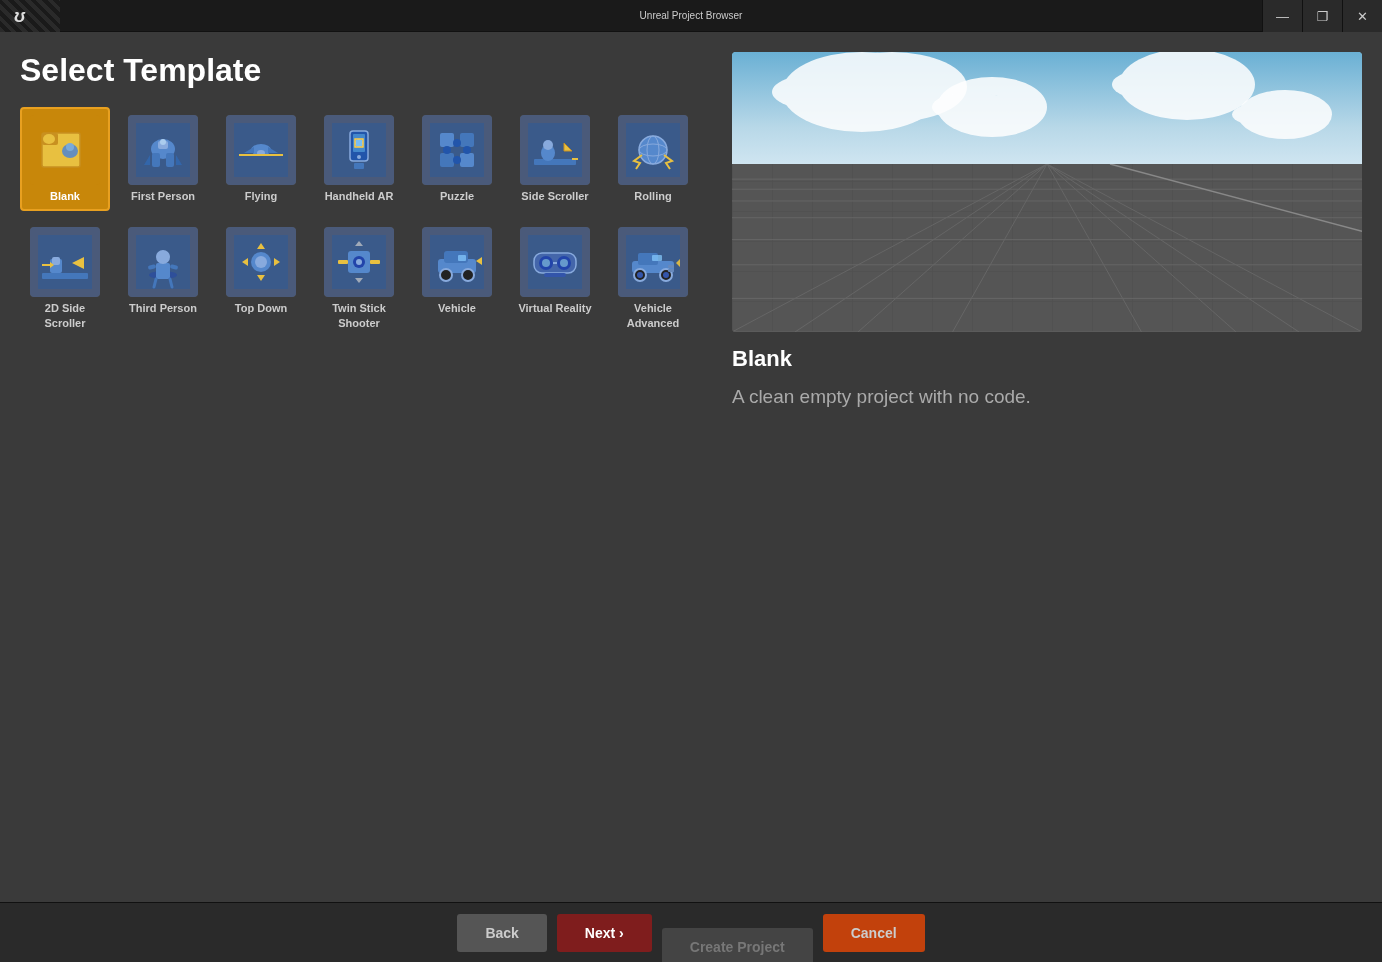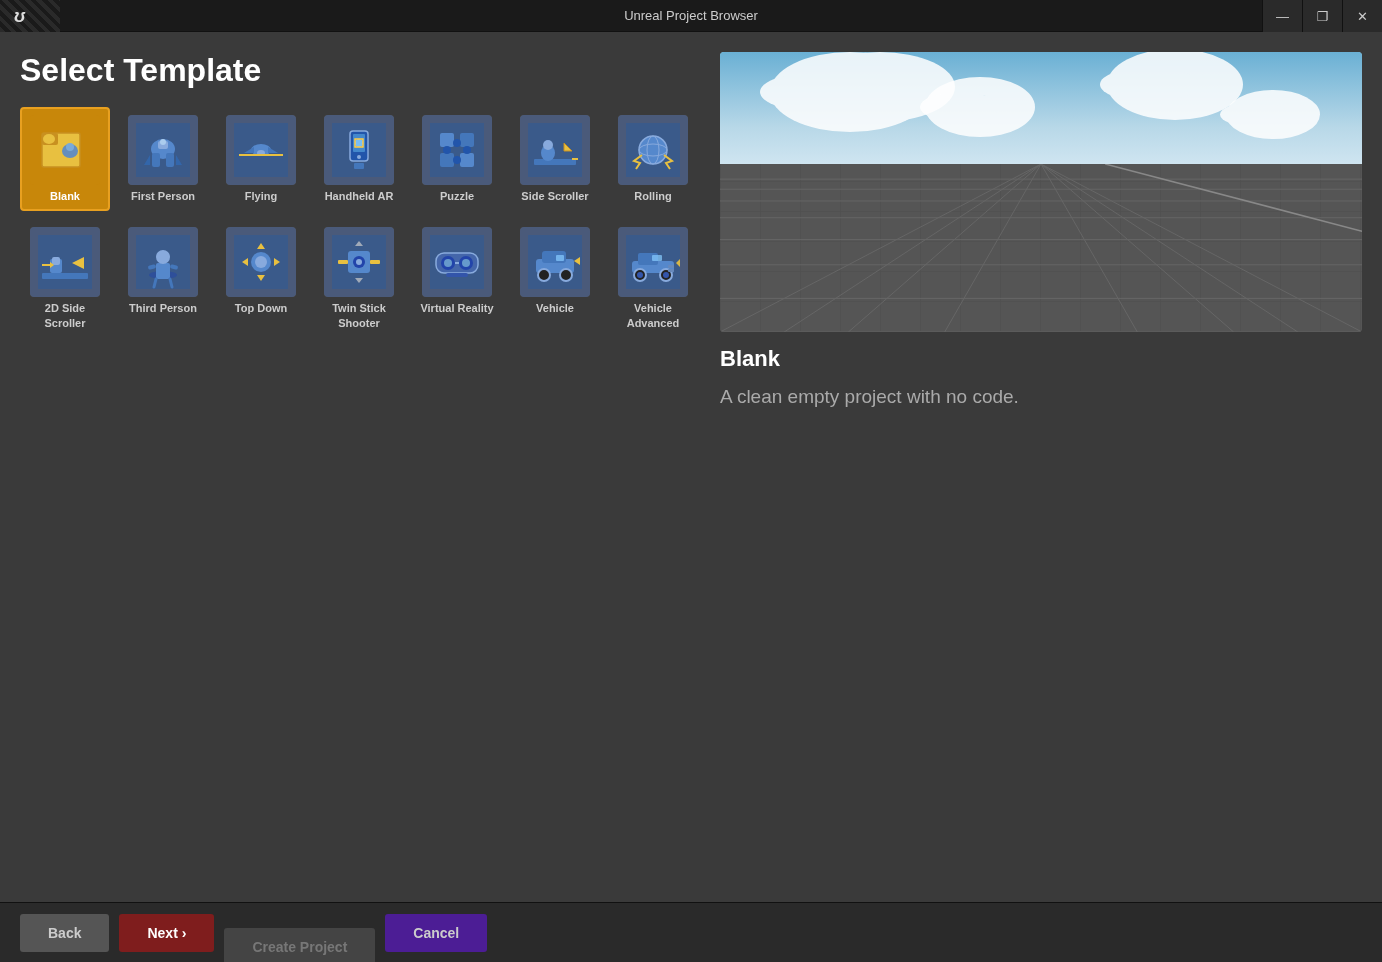--- a/index.html
+++ b/index.html
@@ -29,21 +29,21 @@
       width: 60px; height: 32px;
       background: repeating-linear-gradient(
         45deg,
         #2a2a2a,
         #2a2a2a 4px,
         #1a1a1a 4px,
         #1a1a1a 8px
       );
     }
     .titlebar-title {
-      font-size: 13px;
+      font-size: 10px;
       color: #ccc;
     }
     .titlebar-controls {
       position: absolute;
       right: 0; top: 0;
       display: flex;
     }
     .titlebar-btn {
       width: 40px; height: 32px;
       background: #2a2a2a;
@@ -53,21 +53,21 @@
       font-size: 13px;
       display: flex; align-items: center; justify-content: center;
       border-left: 1px solid #111;
     }
 
     
     .main-content {
       display: flex;
       height: calc(100% - 32px - 60px);
       padding: 20px;
-      gap: 20px;
+      gap: 32px;
     }
 
     
     .left-panel {
       flex: 0 0 680px;
     }
 
     .page-title {
       font-size: 32px;
       font-weight: 700;
@@ -183,21 +183,21 @@
 
     
     .bottom-bar {
       position: absolute;
       bottom: 0; left: 0; right: 0;
       height: 60px;
       background: #2a2a2a;
       border-top: 1px solid #111;
       display: flex;
       align-items: center;
-      justify-content: flex-start;
+      justify-content: center;
       padding: 0 20px;
       gap: 10px;
     }
 
     .btn {
       height: 38px;
       padding: 0 28px;
       border: none;
       border-radius: 3px;
       font-size: 14px;
@@ -212,21 +212,21 @@
       background: #7f1d1d;
       color: #fff;
     }
     .btn-disabled {
       background: #444;
       color: #777;
       cursor: not-allowed;
       margin-top: 29px;
     }
     .btn-cancel {
-      background: #4c1d95;
+      background: #c2410c;
       color: #ccc;
     }
 
     
     .icon-blank {
       background: linear-gradient(135deg, #e8c040 0%, #c89020 100%);
       display: flex; align-items: center; justify-content: center;
       font-size: 32px;
     }
 
@@ -448,49 +448,49 @@
           </div>
         </div>
         <span class="template-label">Twin Stick Shooter</span>
       </div>
 
       <div class="template-item">
         <div class="template-icon">
           <div class="icon-svg">
             <svg width="54" height="54" viewBox="0 0 54 54">
               <rect width="54" height="54" fill="#3a5a8a"></rect>
+              <rect x="8" y="24" width="38" height="14" rx="3" fill="#5588cc"></rect>
+              <rect x="14" y="16" width="24" height="12" rx="3" fill="#4477bb"></rect>
+              <circle cx="16" cy="40" r="6" fill="#222" stroke="#88aadd" stroke-width="2"></circle>
+              <circle cx="38" cy="40" r="6" fill="#222" stroke="#88aadd" stroke-width="2"></circle>
+              <rect x="28" y="20" width="8" height="6" rx="1" fill="#88ccff" opacity="0.7"></rect>
+
+              <path d="M46 26 L52 22 L52 30 Z" fill="#e8c040"></path>
+            </svg>
+          </div>
+        </div>
+        <span class="template-label">Vehicle</span>
+      </div>
+
+      <div class="template-item">
+        <div class="template-icon">
+          <div class="icon-svg">
+            <svg width="54" height="54" viewBox="0 0 54 54">
+              <rect width="54" height="54" fill="#3a5a8a"></rect>
               <rect x="6" y="18" width="42" height="20" rx="8" fill="#4466aa" stroke="#88aadd" stroke-width="1.5"></rect>
               <circle cx="18" cy="28" r="7" fill="#2244aa"></circle>
               <circle cx="36" cy="28" r="7" fill="#2244aa"></circle>
               <circle cx="18" cy="28" r="4" fill="#6699cc"></circle>
               <circle cx="36" cy="28" r="4" fill="#6699cc"></circle>
               <line x1="25" y1="28" x2="29" y2="28" stroke="#88aadd" stroke-width="2"></line>
               <rect x="16" y="38" width="22" height="4" rx="2" fill="#3355aa"></rect>
             </svg>
           </div>
         </div>
         <span class="template-label">Virtual Reality</span>
-      </div>
-
-      <div class="template-item">
-        <div class="template-icon">
-          <div class="icon-svg">
-            <svg width="54" height="54" viewBox="0 0 54 54">
-              <rect width="54" height="54" fill="#3a5a8a"></rect>
-              <rect x="8" y="24" width="38" height="14" rx="3" fill="#5588cc"></rect>
-              <rect x="14" y="16" width="24" height="12" rx="3" fill="#4477bb"></rect>
-              <circle cx="16" cy="40" r="6" fill="#222" stroke="#88aadd" stroke-width="2"></circle>
-              <circle cx="38" cy="40" r="6" fill="#222" stroke="#88aadd" stroke-width="2"></circle>
-              <rect x="28" y="20" width="8" height="6" rx="1" fill="#88ccff" opacity="0.7"></rect>
-
-              <path d="M46 26 L52 22 L52 30 Z" fill="#e8c040"></path>
-            </svg>
-          </div>
-        </div>
-        <span class="template-label">Vehicle</span>
       </div>
 
       <div class="template-item">
         <div class="template-icon">
           <div class="icon-svg">
             <svg width="54" height="54" viewBox="0 0 54 54">
               <rect width="54" height="54" fill="#3a5a8a"></rect>
 
               <rect x="6" y="26" width="42" height="12" rx="3" fill="#5588cc"></rect>
               <rect x="12" y="18" width="20" height="12" rx="2" fill="#4477bb"></rect>

